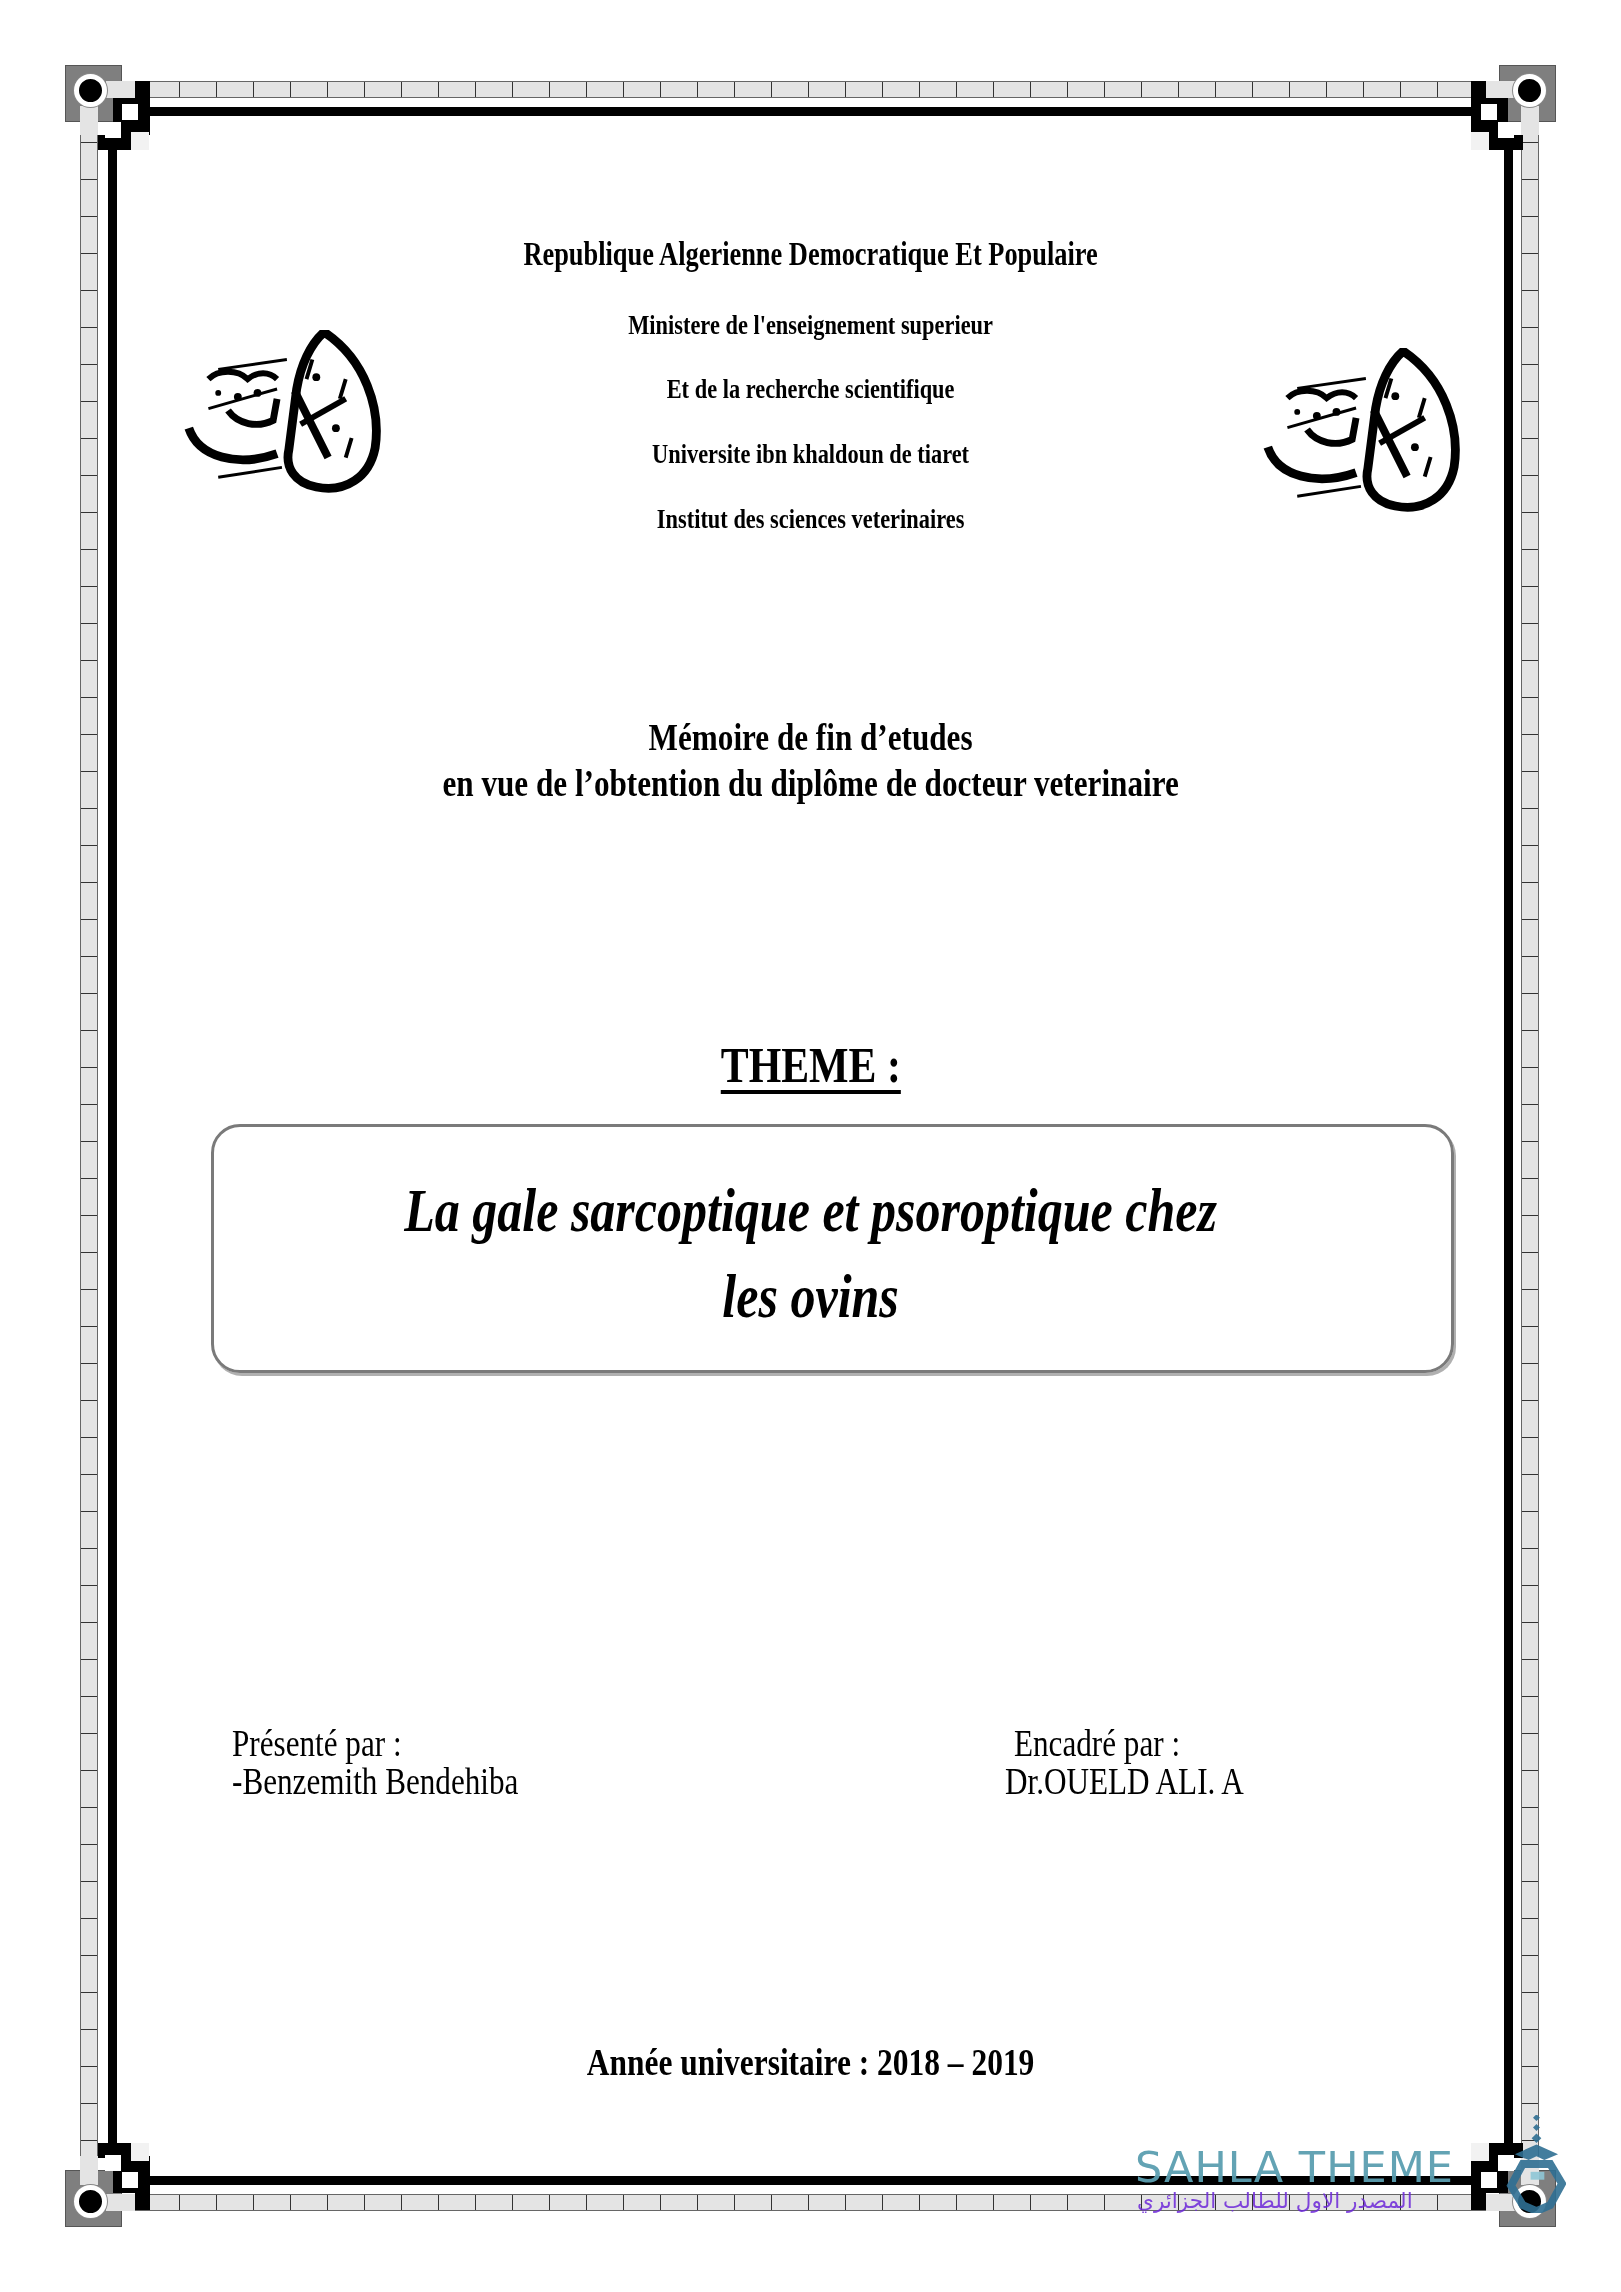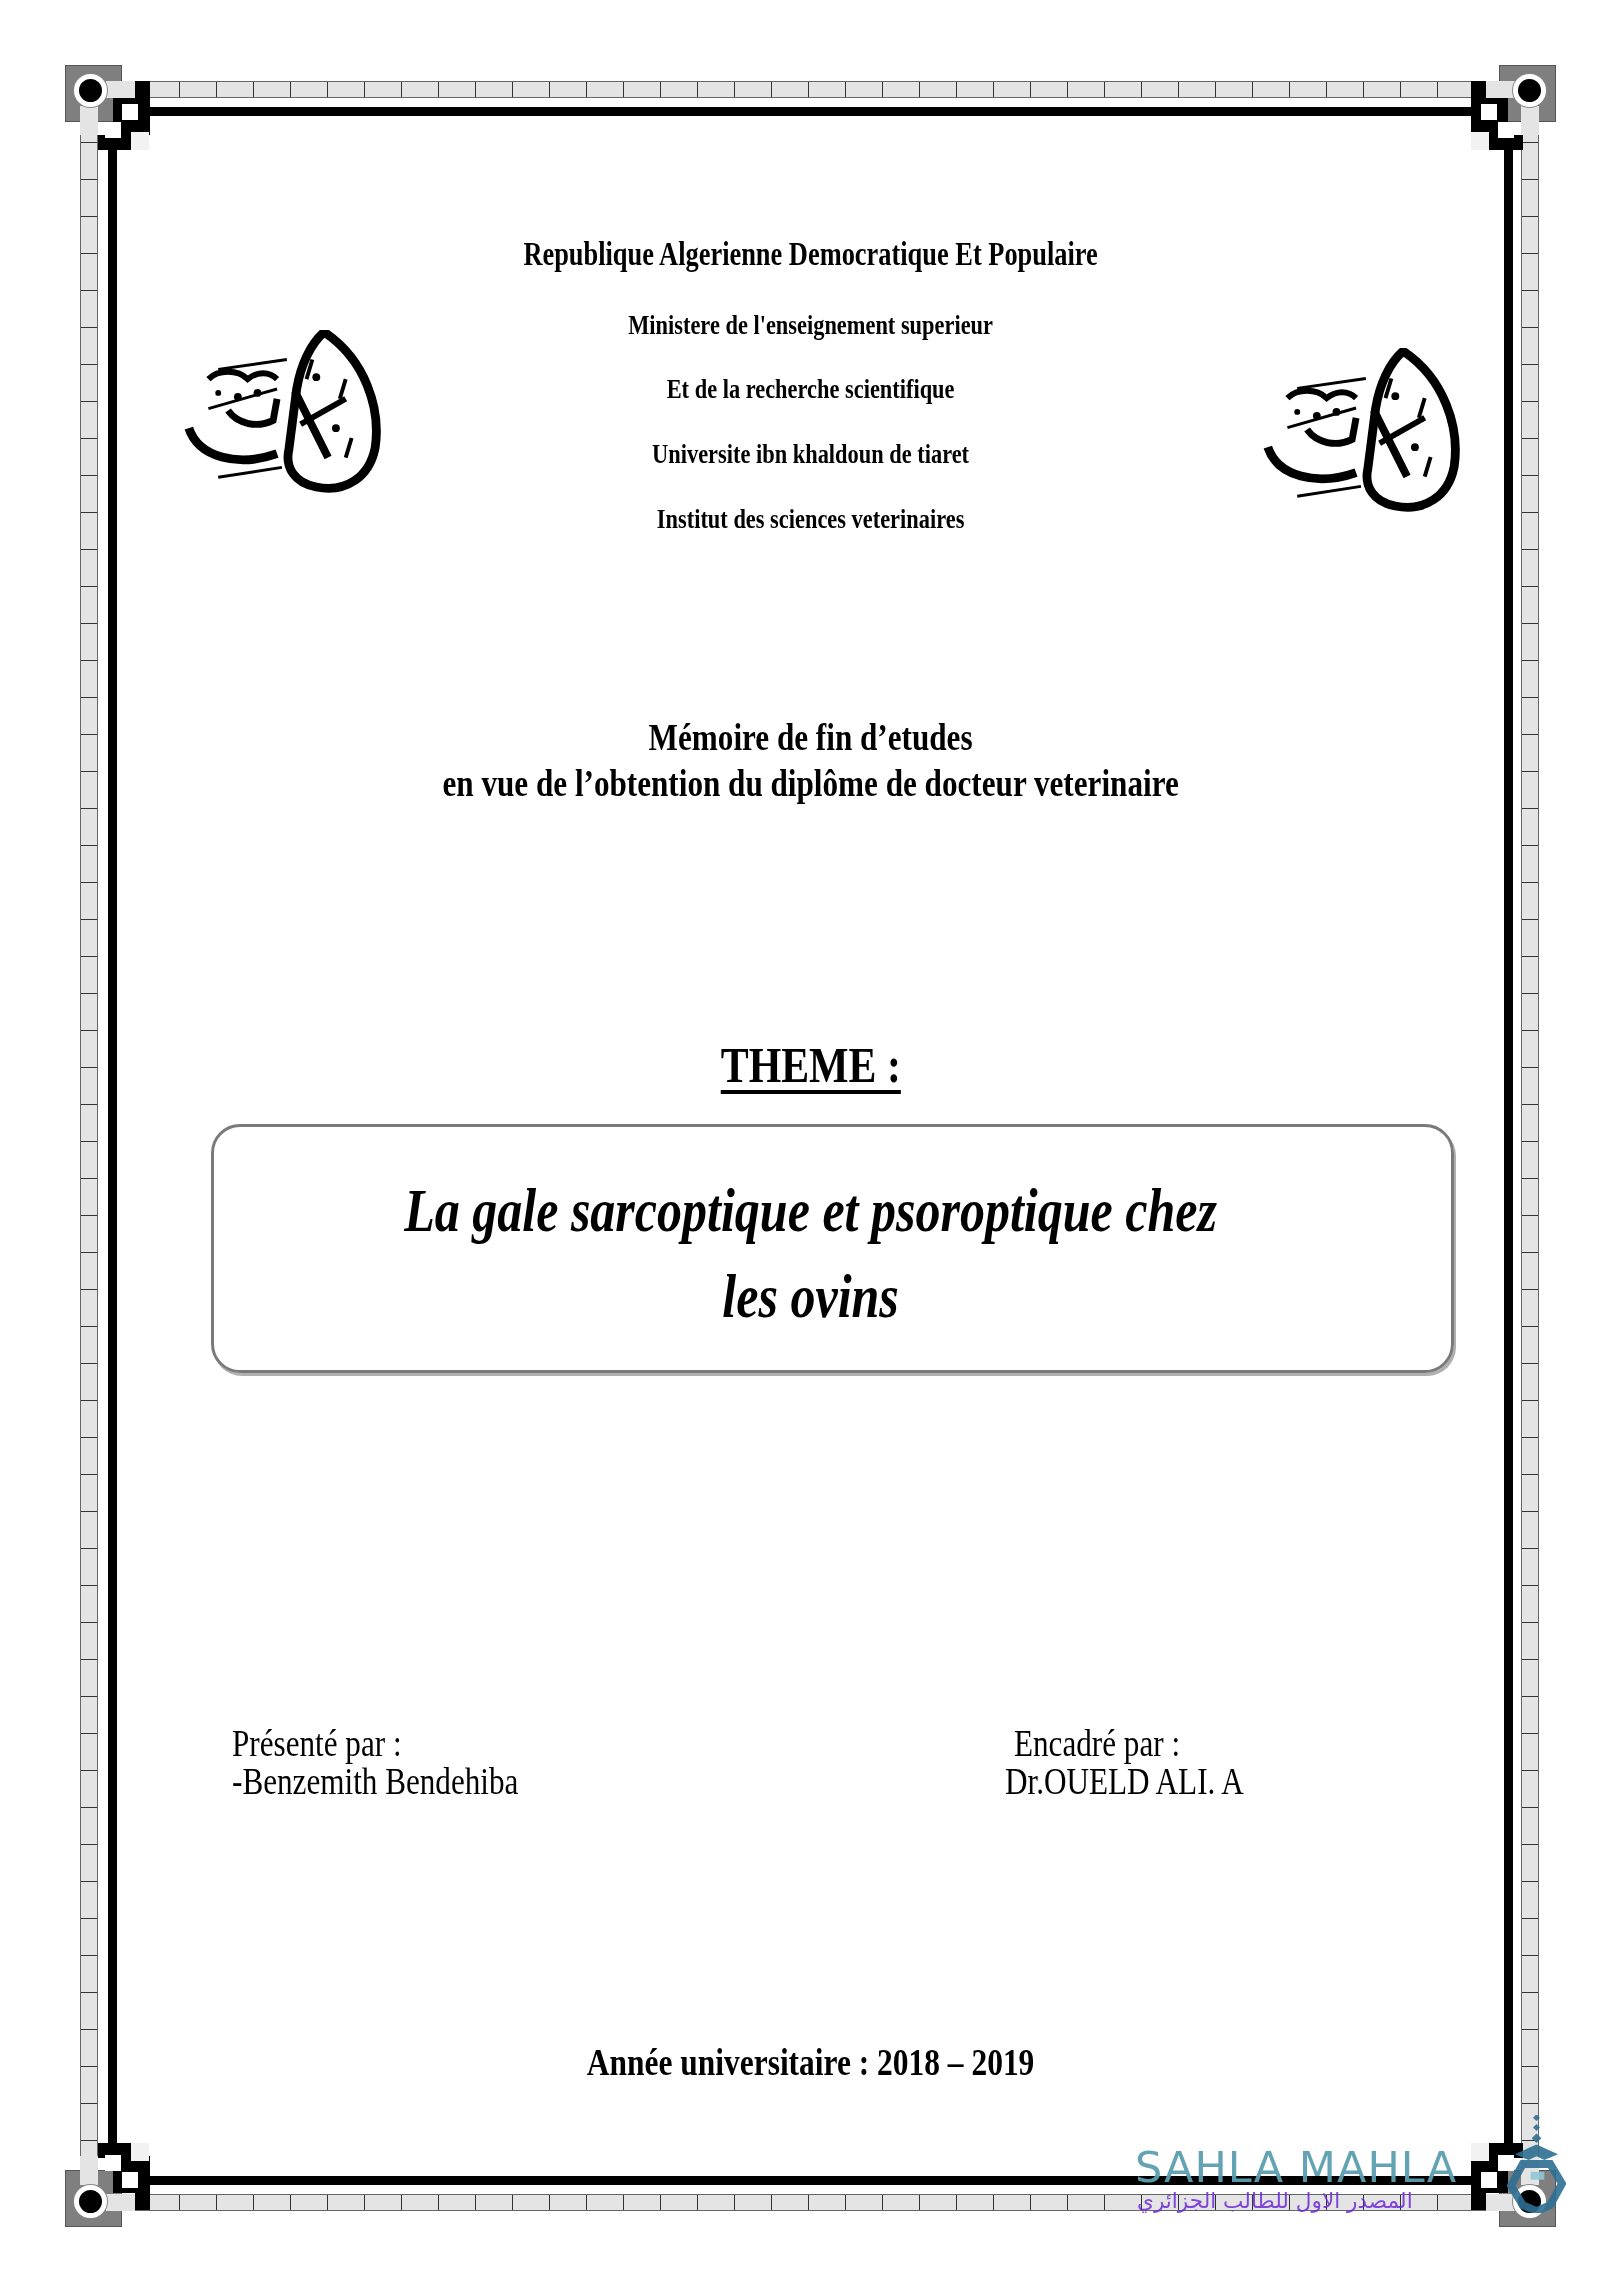--- a/index.html
+++ b/index.html
@@ -164,21 +164,21 @@
   <div class="sig" style="left:232px; top:1759px;">-Benzemith Bendehiba</div>
 </div>
 <div>
   <div class="sig" style="left:1014px; top:1721px;">Encadré par :</div>
   <div class="sig" style="left:1005px; top:1759px;">Dr.OUELD ALI. A</div>
 </div>
 
 <div class="center-line annee">Année universitaire : 2018 – 2019</div>
 
 <div>
-  <div class="wm-title">SAHLA MAHLA</div>
+  <div class="wm-title">SAHLA THEME</div>
   <div class="wm-sub">المصدر الاول للطالب الجزائري</div>
   <svg class="abs" style="left:1505px; top:2115px;" width="61" height="98" viewBox="0 0 62 100">
     <g fill="#2f6f93" opacity="0.9">
       <rect x="30" y="0" width="5" height="5" transform="rotate(45 32 2)"></rect>
       <rect x="30" y="10" width="5" height="5" transform="rotate(45 32 12)"></rect>
       <rect x="29" y="20" width="7" height="7" transform="rotate(45 32 23)"></rect>
       <path d="M10 40 L32 30 L54 40 L40 46 L32 42 L24 46 Z"></path>
       <path d="M18 50 L46 50 L58 70 L46 92 L32 98 L18 92 L6 72 Z" fill="none" stroke="#2f6f93" stroke-width="8"></path>
       <rect x="26" y="58" width="14" height="8" fill="#8fc7d6"></rect>
     </g>

